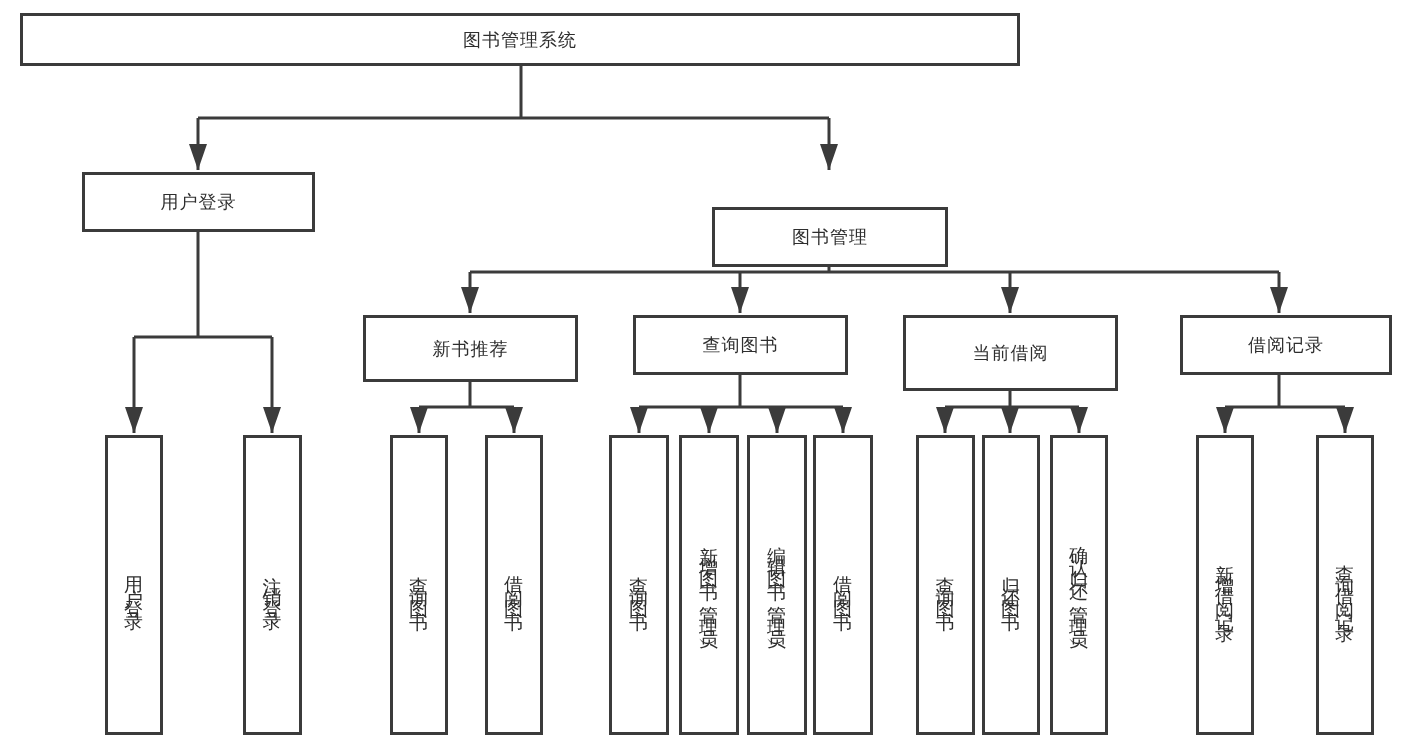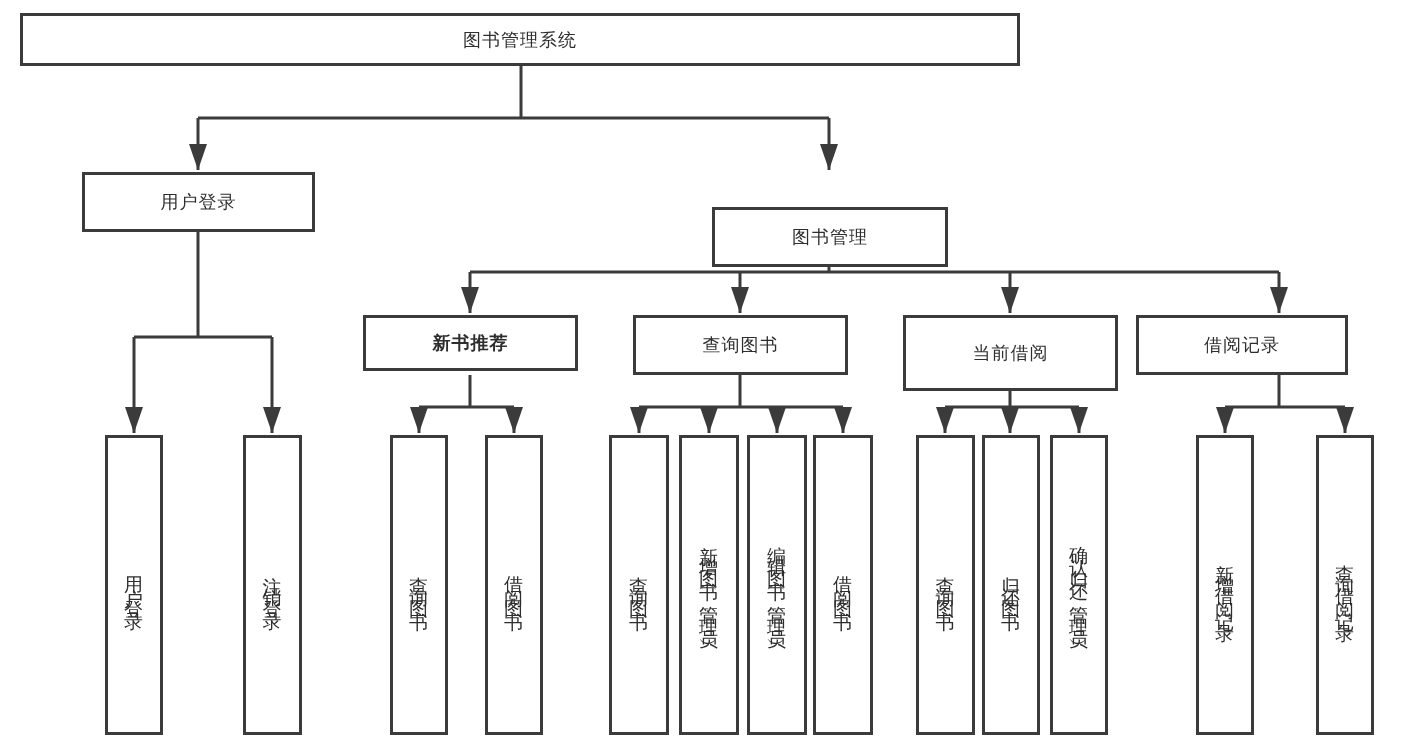--- a/index.html
+++ b/index.html
@@ -15,24 +15,24 @@
   .hlabel{font-size:18px;letter-spacing:1px;color:#2e2e2e;white-space:nowrap;}
   .leaf{top:435px;height:300px;}
   .vtext{
     writing-mode:vertical-rl;text-orientation:mixed;
     font-size:19px;line-height:1;letter-spacing:12px;color:#2e2e2e;
   }
   
   .n-root{left:20px;top:13px;width:1000px;height:53px;}
   .n-l1a{left:82px;top:172px;width:233px;height:60px;}
   .n-l1b{left:712px;top:172px;width:236px;height:60px;margin-top:35px;}
-  .n-l2a{left:363px;top:315px;width:215px;height:56px;font-weight:bold;}
+  .n-l2a{left:363px;top:315px;width:215px;height:67px;}
   .n-l2b{left:633px;top:315px;width:215px;height:60px;}
   .n-l2c{left:903px;top:315px;width:215px;height:76px;}
-  .n-l2d{left:1136px;top:315px;width:212px;height:60px;}
+  .n-l2d{left:1180px;top:315px;width:212px;height:60px;}
   .lf0{left:105px;width:58px;}
   .lf1{left:243px;width:59px;}
   .lf2{left:390px;width:58px;}
   .lf3{left:485px;width:58px;}
   .lf4{left:609px;width:60px;}
   .lf5{left:679px;width:60px;}
   .lf6{left:747px;width:60px;}
   .lf7{left:813px;width:60px;}
   .lf8{left:916px;width:59px;}
   .lf9{left:982px;width:58px;}

